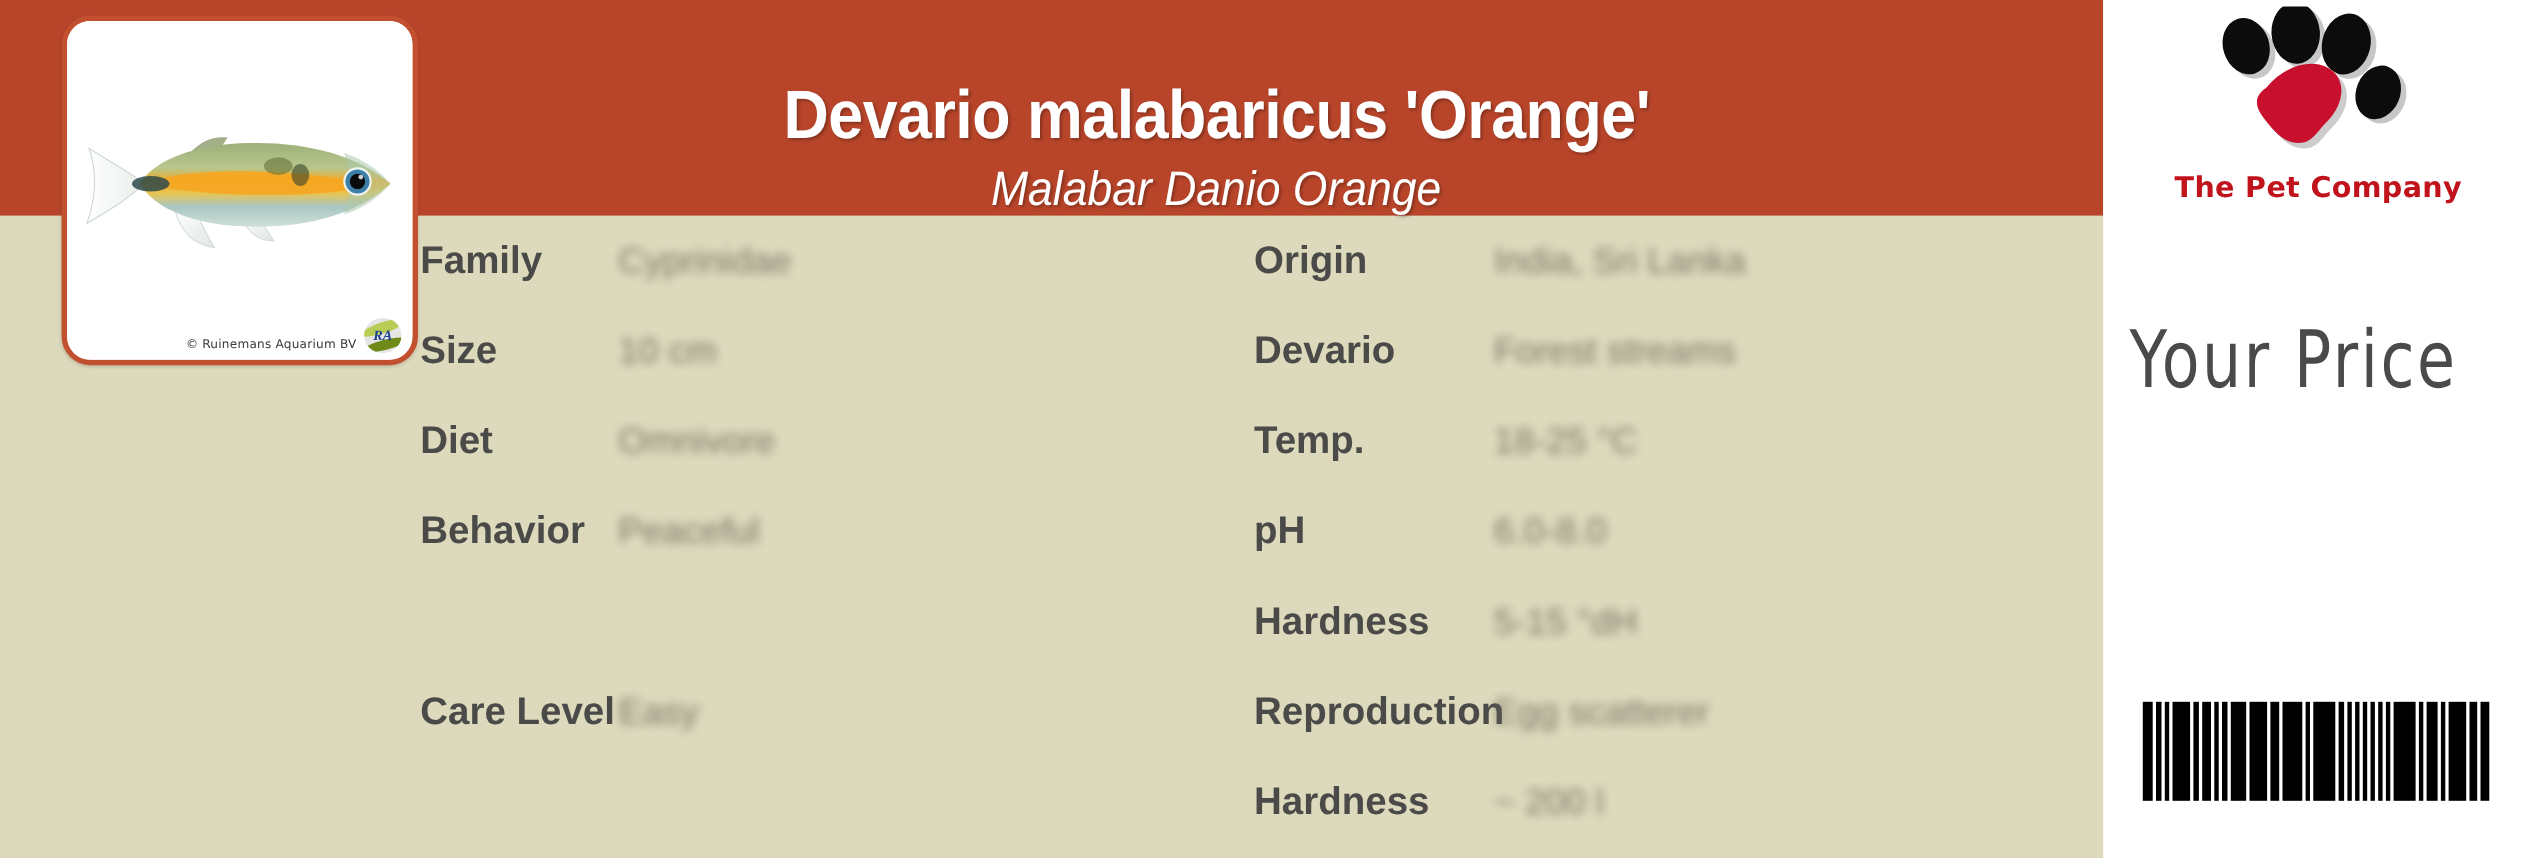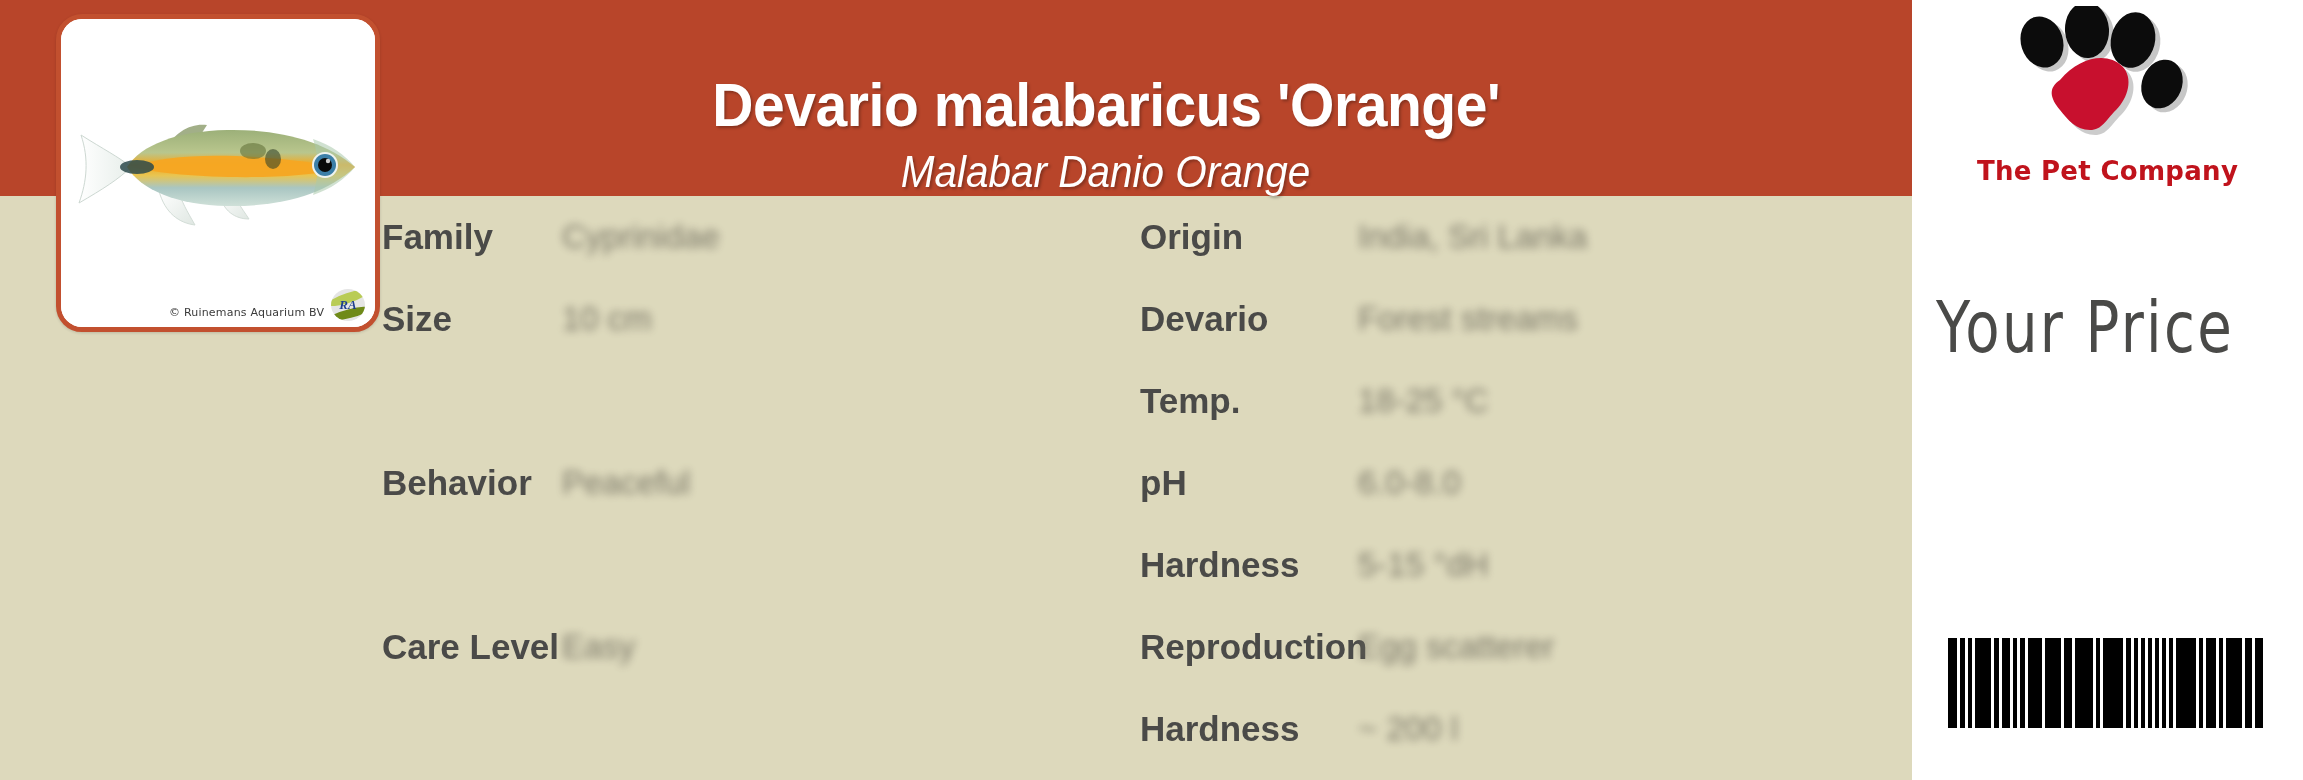--- a/index.html
+++ b/index.html
@@ -196,20 +196,24 @@
 
     <div class="spec-col" id="spec-col-left">
       <div class="spec-row" style="top:0px">
         <span class="spec-label">Family</span>
         <span class="spec-value">Cyprinidae</span>
       </div>
       <div class="spec-row" style="top:82px">
         <span class="spec-label">Size</span>
         <span class="spec-value">10 cm</span>
       </div>
+      <div class="spec-row" style="top:164px">
+        <span class="spec-label">Diet</span>
+        <span class="spec-value">Omnivore</span>
+      </div>
       <div class="spec-row" style="top:246px">
         <span class="spec-label">Behavior</span>
         <span class="spec-value">Peaceful</span>
       </div>
       <div class="spec-row" style="top:410px">
         <span class="spec-label">Care Level</span>
         <span class="spec-value">Easy</span>
       </div>
     </div>
 

